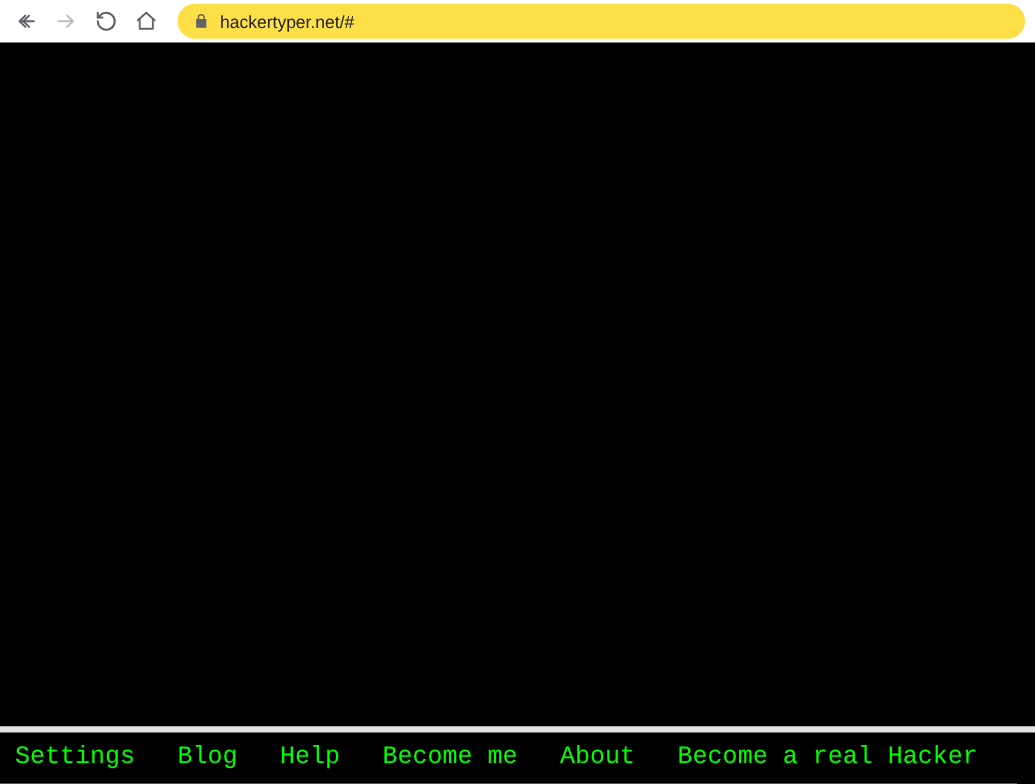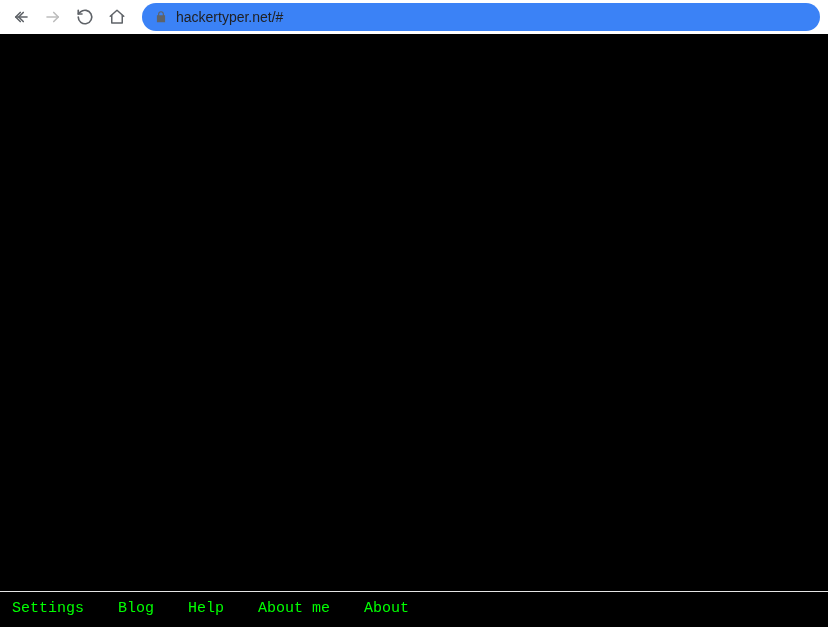--- a/index.html
+++ b/index.html
@@ -20,21 +20,21 @@
       border-radius: 50%;
       cursor: pointer;
       color: #5f6368;
     }
     .nav-btn.disabled { color: #bdbdbd; cursor: default; }
     .nav-btn svg { width: 18px; height: 18px; }
 
     .url-area {
       flex: 1;
       height: 28px;
-      background: #3b82f6;
+      background: #fde047;
       border-radius: 14px;
       display: flex;
       align-items: center;
       padding: 0 12px;
       gap: 8px;
       color: #202124;
       font-size: 14px;
       margin-left: 6px;
     }
     .lock-icon { width: 14px; height: 14px; color: #5f6368; flex-shrink: 0; }
@@ -44,26 +44,26 @@
       flex: 1;
       background: #000;
       display: flex;
       flex-direction: column;
       position: relative;
     }
     .terminal-area {
       flex: 1;
     }
     .footer-nav {
-      border-top: 1px solid #e5e5e5;
+      border-top: 5px solid #e5e5e5;
       padding: 8px 12px 10px 12px;
       display: flex;
       gap: 34px;
       font-family: 'Courier New', Courier, monospace;
-      font-size: 15px;
+      font-size: 20px;
       margin-top: 42px;
     }
     .footer-link {
       color: #00ff00;
       text-decoration: none;
       cursor: pointer;
     }
   </style>
 </head>
 <body>
@@ -107,16 +107,17 @@
     <span class="url-text">hackertyper.net/#</span>
   </div>
 </div>
 
 <div class="page-content">
   <div class="terminal-area"></div>
   <div class="footer-nav">
     <a class="footer-link">Settings</a>
     <a class="footer-link">Blog</a>
     <a class="footer-link">Help</a>
-    <a class="footer-link">About me</a>
+    <a class="footer-link">Become me</a>
     <a class="footer-link">About</a>
+    <a class="footer-link">Become a real Hacker</a>
   </div>
 </div>
 
 </body></html>

